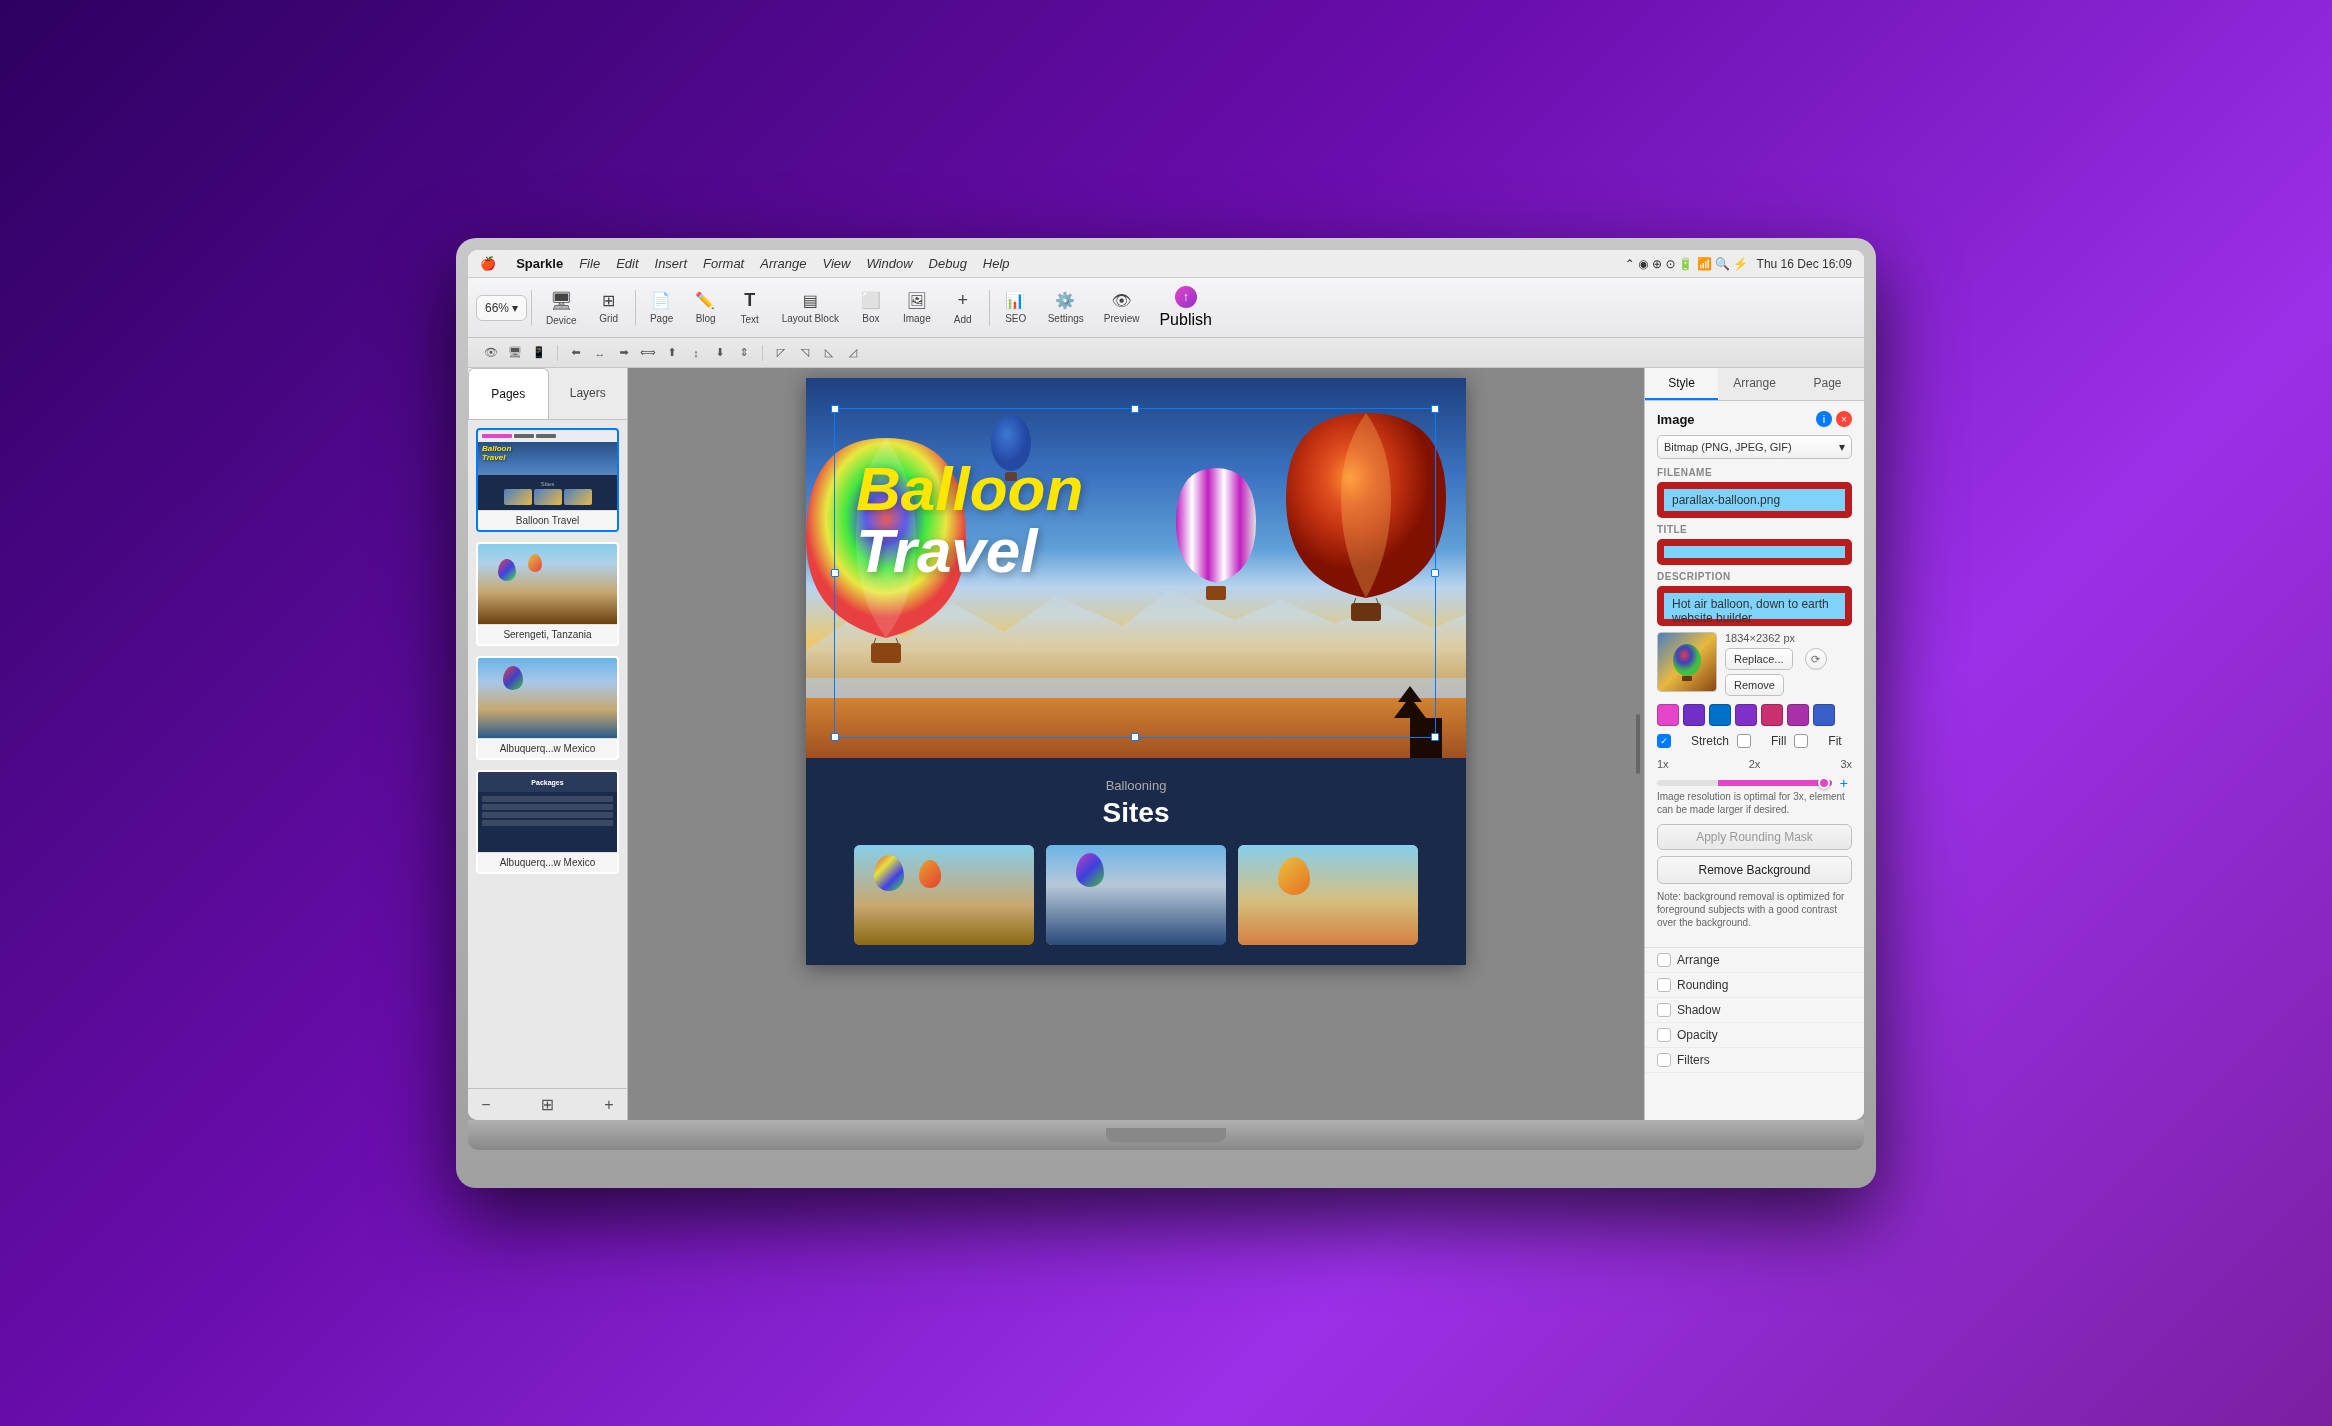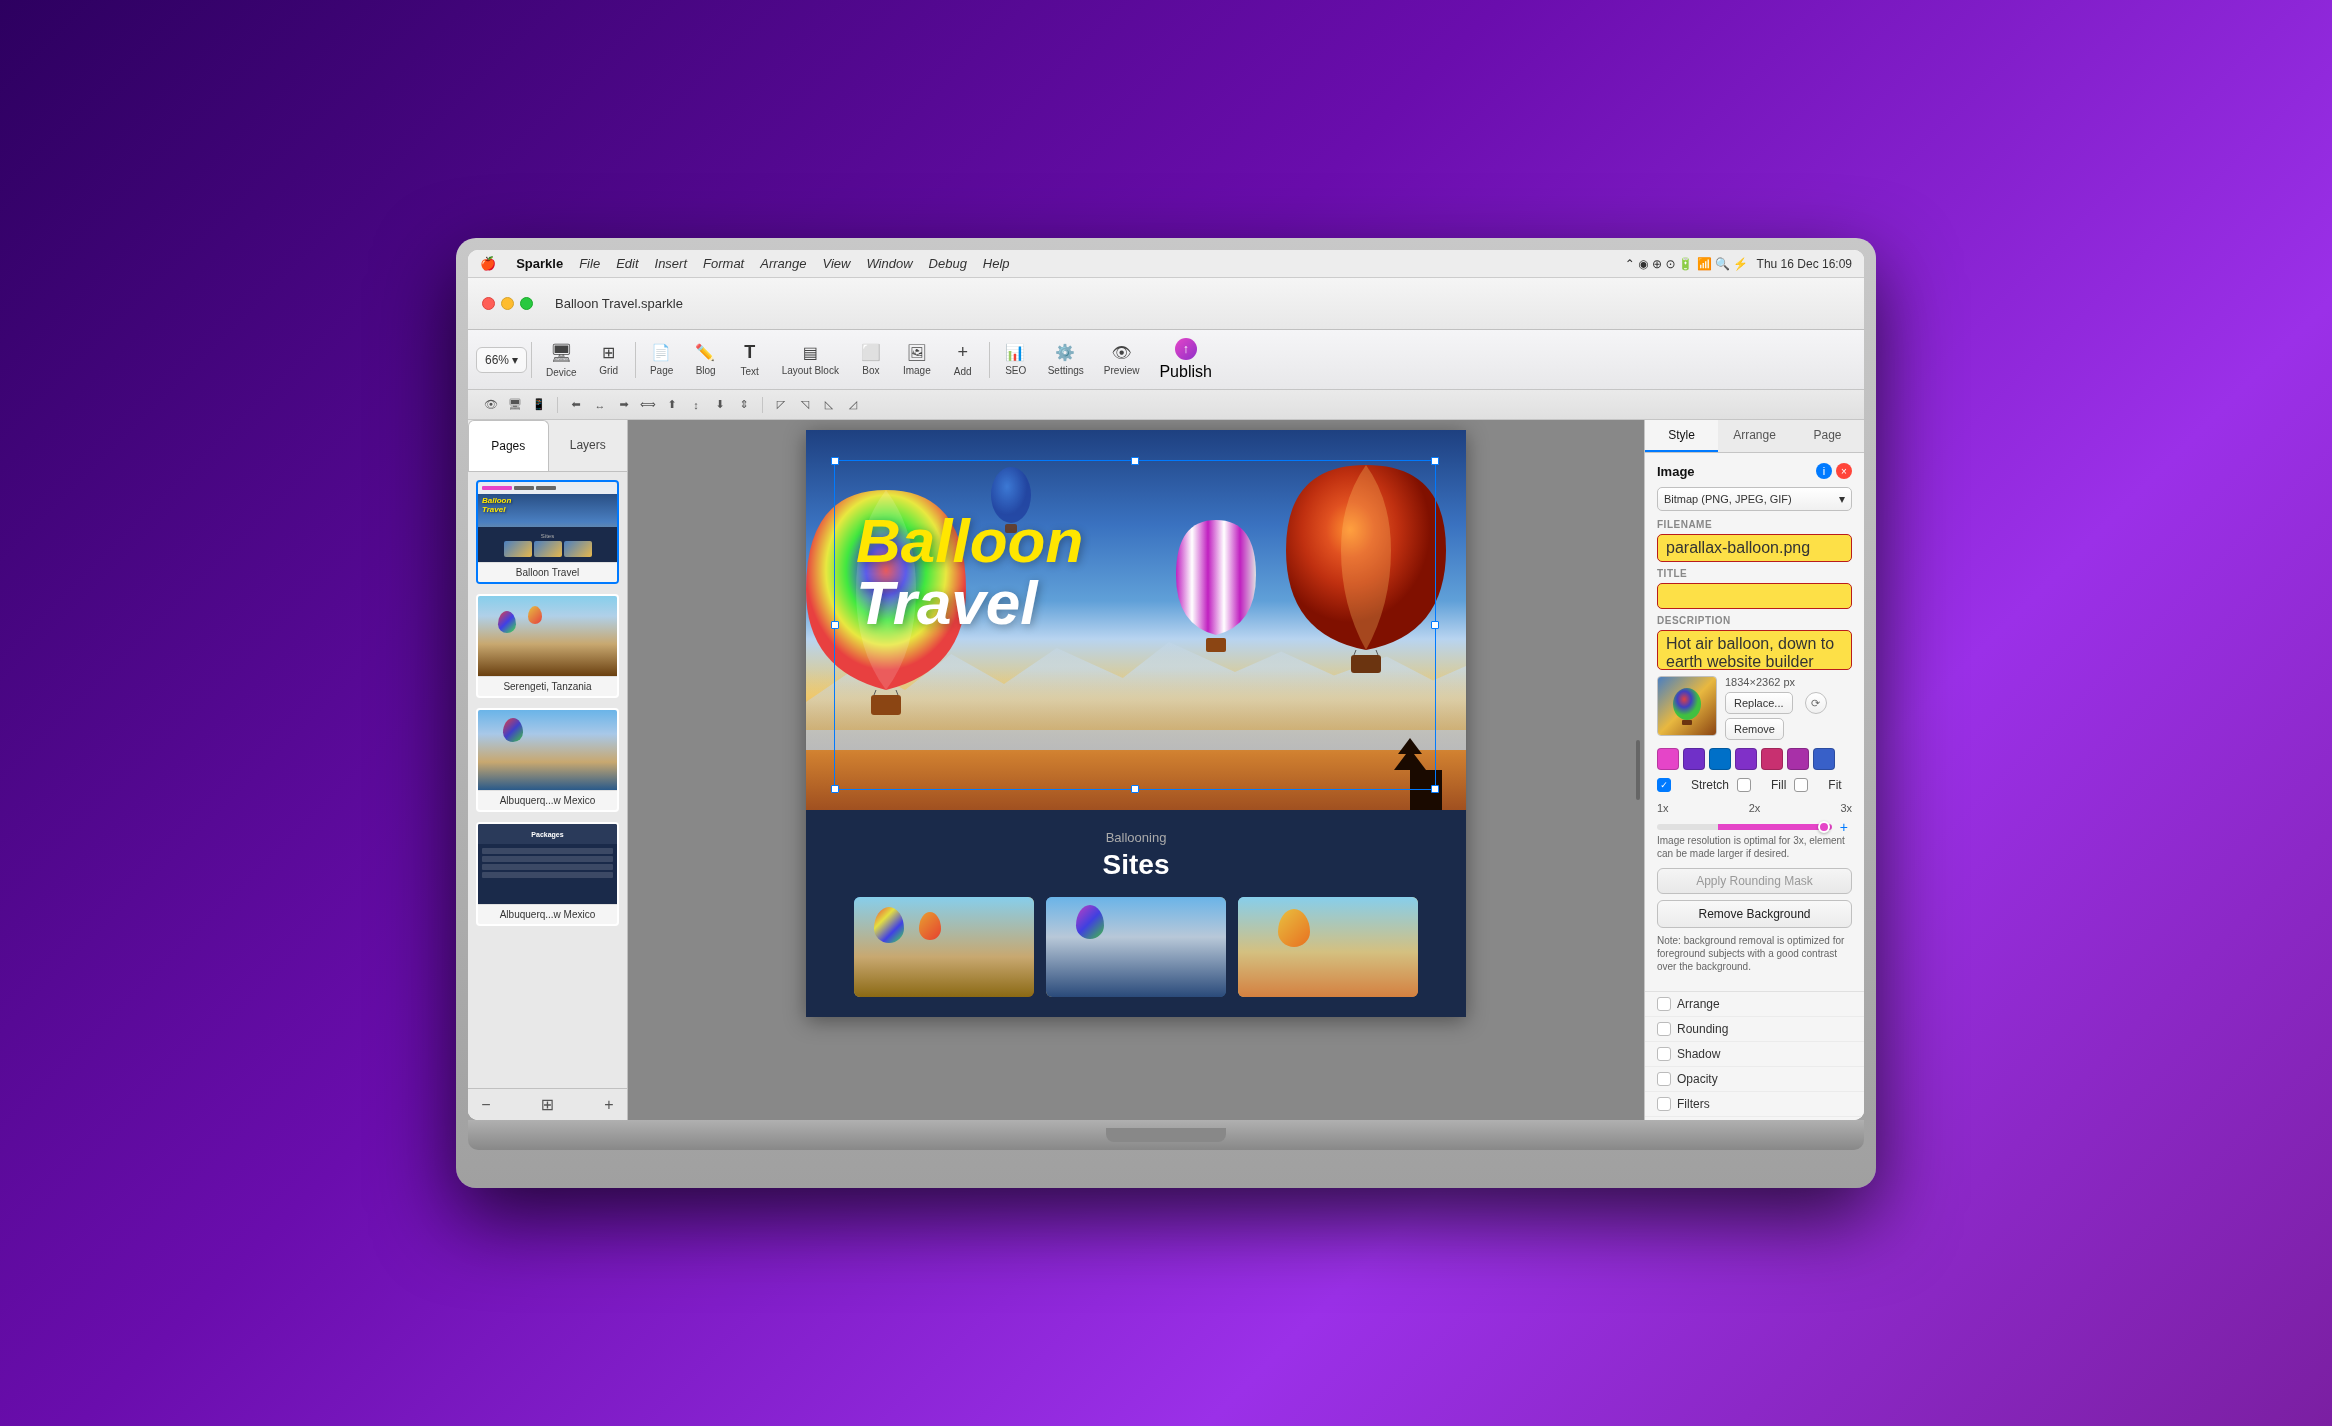--- a/index.html
+++ b/index.html
@@ -558,26 +558,26 @@
     
     .field-label {
       font-size: 10px;
       font-weight: 600;
       color: #888;
       text-transform: uppercase;
       letter-spacing: 0.5px;
       margin-bottom: 4px;
     }
     .field-value {
-      font-size: 16px;
+      font-size: 12px;
       color: #333;
       padding: 4px 8px;
-      border: 1px solid #b91c1c;
+      border: 7px solid #b91c1c;
       border-radius: 5px;
-      background: #fde047;
+      background: #7dd3fc;
       margin-bottom: 6px;
       min-height: 26px;
     }
     .field-value.empty { color: #aaa; }
 
     
     .img-preview-row {
       display: flex;
       align-items: flex-start;
       gap: 8px;
@@ -929,28 +929,20 @@
         <span class="menubar-item">Debug</span>
         <span class="menubar-item">Help</span>
         <div class="menubar-right">
           <span>⌃ ◉ ⊕ ⊙ 🔋 📶 🔍 ⚡</span>
           <span>Thu 16 Dec  16:09</span>
         </div>
       </div>
 
       <div class="app-window">
 
-        <div class="titlebar">
-          <div class="traffic-lights">
-            <div class="traffic-light close"></div>
-            <div class="traffic-light minimize"></div>
-            <div class="traffic-light maximize"></div>
-          </div>
-          <span class="window-title">Balloon Travel.sparkle</span>
-        </div>
 
         <div class="sparkle-toolbar">
 
           <div class="zoom-btn">
             <span>66%</span>
             <span>▾</span>
           </div>
           <div class="tb-divider"></div>
 
           <div class="tb-item">

